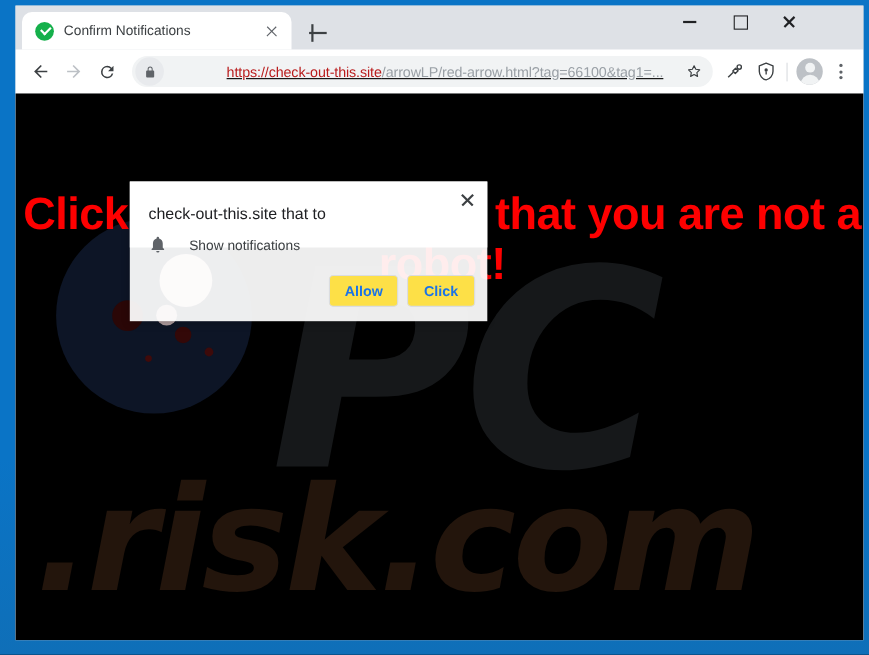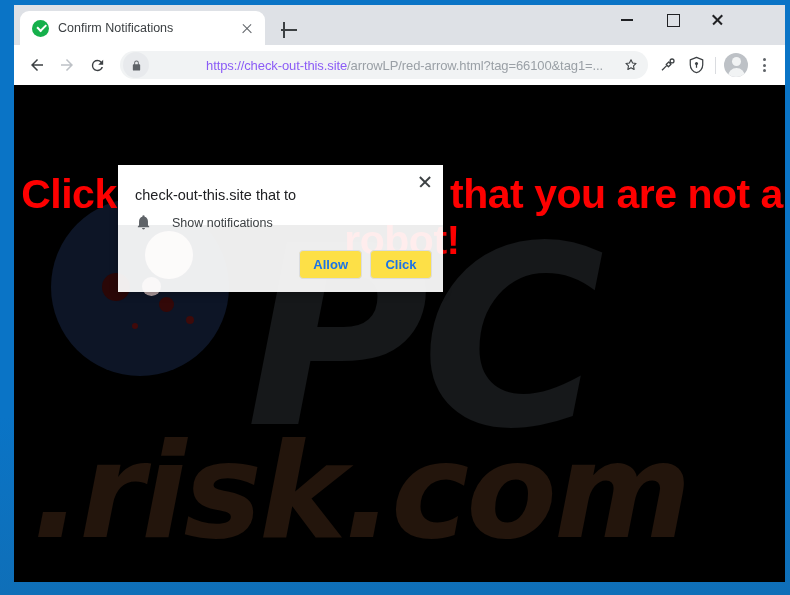--- a/index.html
+++ b/index.html
@@ -11,20 +11,21 @@
   }
   body { background: #0a72c4; }
 
   
   #window-frame {
     position: absolute;
     left: 0; top: 0;
     width: 790px; height: 595px;
     background: linear-gradient(to bottom, #0a74c6 0%, #0a74c6 70%, #0f6fb8 100%);
     padding: 5px 5px 13px 14px;
+    text-decoration: underline;
   }
   #browser-window {
     position: relative;
     width: 771px; height: 577px;
     background: #dee1e6;
     overflow: hidden;
   }
 
   
   #tab-strip {
@@ -167,21 +168,21 @@
   #url-text {
     flex: 1 1 auto;
     margin-left: 9px;
     font-size: 13px;
     color: #9aa0a6;
     white-space: nowrap;
     overflow: hidden;
     text-overflow: ellipsis;
     letter-spacing: -0.1px;
   }
-  #url-text .host { color: #8b5cf6; padding-left: 48px; }
+  #url-text .host { color: #b91c1c; padding-left: 48px; }
   #star-btn {
     flex: 0 0 auto;
     width: 26px; height: 26px;
     display: flex; align-items: center; justify-content: center;
     margin-right: 2px;
     cursor: pointer;
   }
   .tb-icon {
     width: 28px; height: 28px;
     display: flex; align-items: center; justify-content: center;

